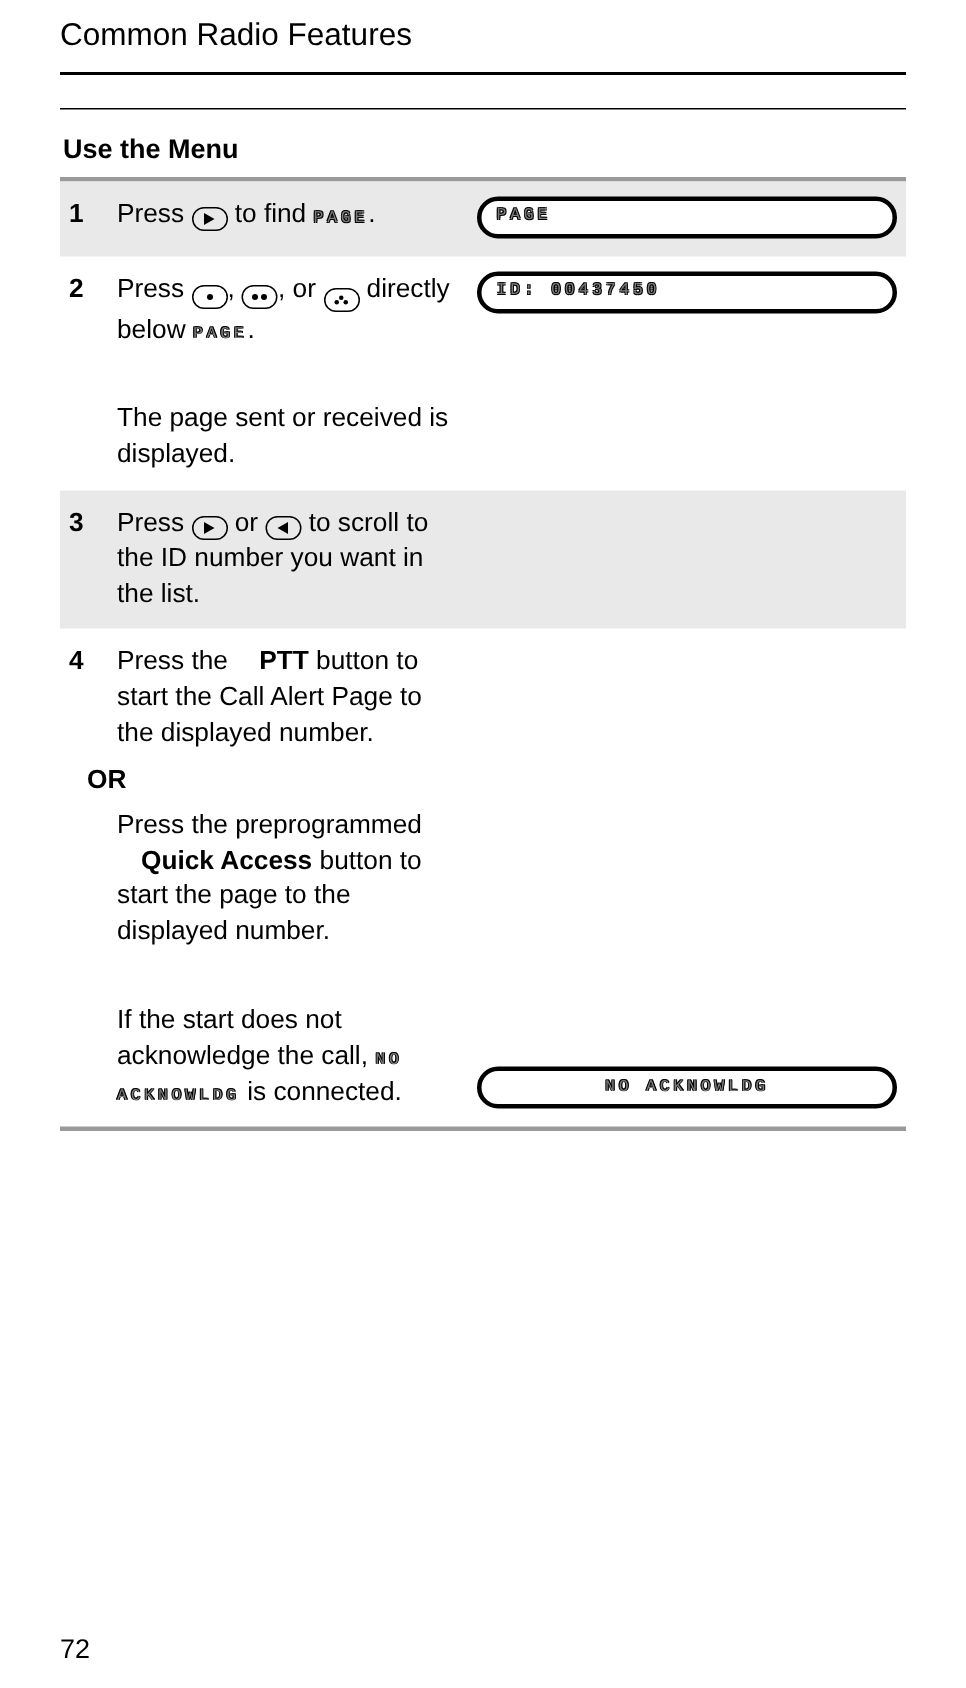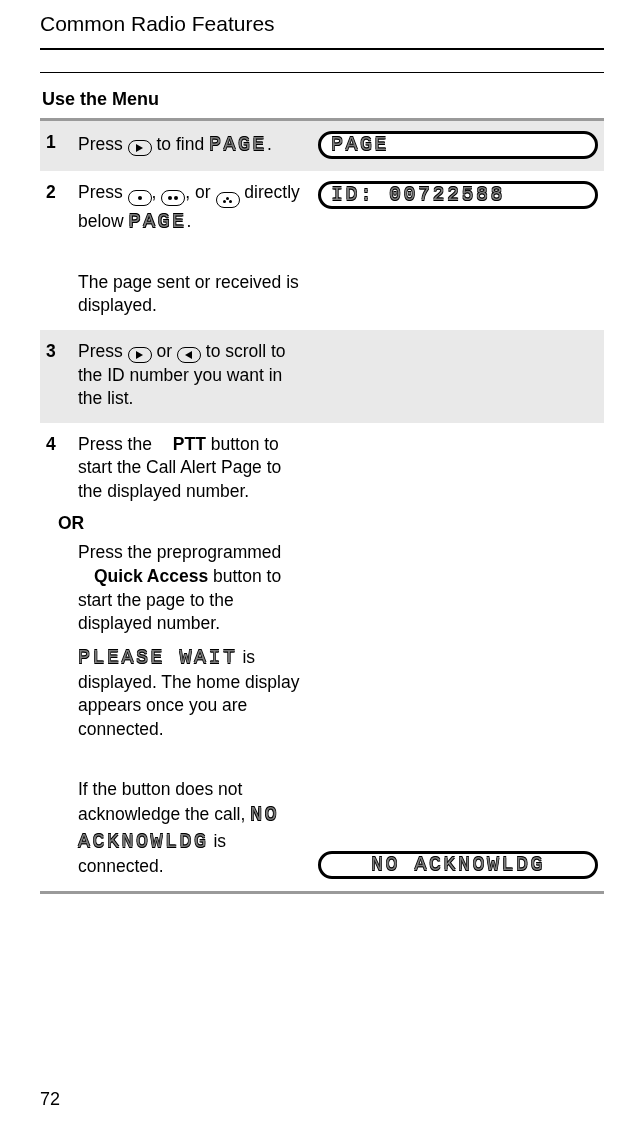--- a/index.html
+++ b/index.html
@@ -77,21 +77,21 @@
     margin-bottom: 0;
     margin-top: 36px;
   }
   .or-label {
     font-weight: bold;
     margin: 2px 0 6px -20px;
   }
   .lcd-font {
     font-family: "Courier New", monospace;
     letter-spacing: 2.5px;
-    font-size: 20px;
+    font-size: 11px;
   }
   .lcd-font-outline {
     color: #7d7d7d;
     text-shadow: -0.6px -0.6px 0 #000, 0.6px -0.6px 0 #000, -0.6px 0.6px 0 #000, 0.6px 0.6px 0 #000;
   }
   .display-box {
     border: 3px solid #000;
     border-radius: 14px;
     background: #fff;
     height: 28px;
@@ -193,21 +193,21 @@
                     <span class="dot" style="width:3px;height:3px;"></span>
                   </span>
                 </span>
               </span>
             </span><span> directly below </span><span class="lcd-font lcd-font-outline">PAGE</span><span>.</span>
         </p>
         <p class="para">The page sent or received is displayed.</p>
       </div>
       <div class="step-display">
         <div class="display-box">
-          <span class="lcd-font lcd-font-outline">ID: 00722588</span>
+          <span class="lcd-font lcd-font-outline">ID: 00437450</span>
         </div>
       </div>
     </div>
 
     <div class="step-row shaded">
       <div class="step-num">3</div>
       <div class="step-text">
         <span>Press </span><span class="key-oval">
             <span class="tri-right"></span>
           </span><span> or </span><span class="key-oval">
@@ -221,24 +221,21 @@
       <div class="step-num">4</div>
       <div class="step-text">
         <p class="para">
           <span>Press the </span><b>PTT</b><span> button to start the Call Alert Page to the displayed number.</span>
         </p>
         <div class="or-label">OR</div>
         <p class="para">
           <span>Press the preprogrammed </span><b>Quick Access</b><span> button to start the page to the displayed number.</span>
         </p>
         <p class="para">
-          <span class="lcd-font lcd-font-outline">PLEASE WAIT</span><span> is displayed. The home display appears once you are connected.</span>
-        </p>
-        <p class="para">
-          <span>If the button does not acknowledge the call, </span><span class="lcd-font lcd-font-outline">NO ACKNOWLDG</span><span> is connected.</span>
+          <span>If the start does not acknowledge the call, </span><span class="lcd-font lcd-font-outline">NO ACKNOWLDG</span><span> is connected.</span>
         </p>
       </div>
       <div class="step-display" style="justify-content:flex-end;">
         <div style="flex:1"></div>
         <div class="display-box center">
           <span class="lcd-font lcd-font-outline">NO ACKNOWLDG</span>
         </div>
       </div>
     </div>
 

